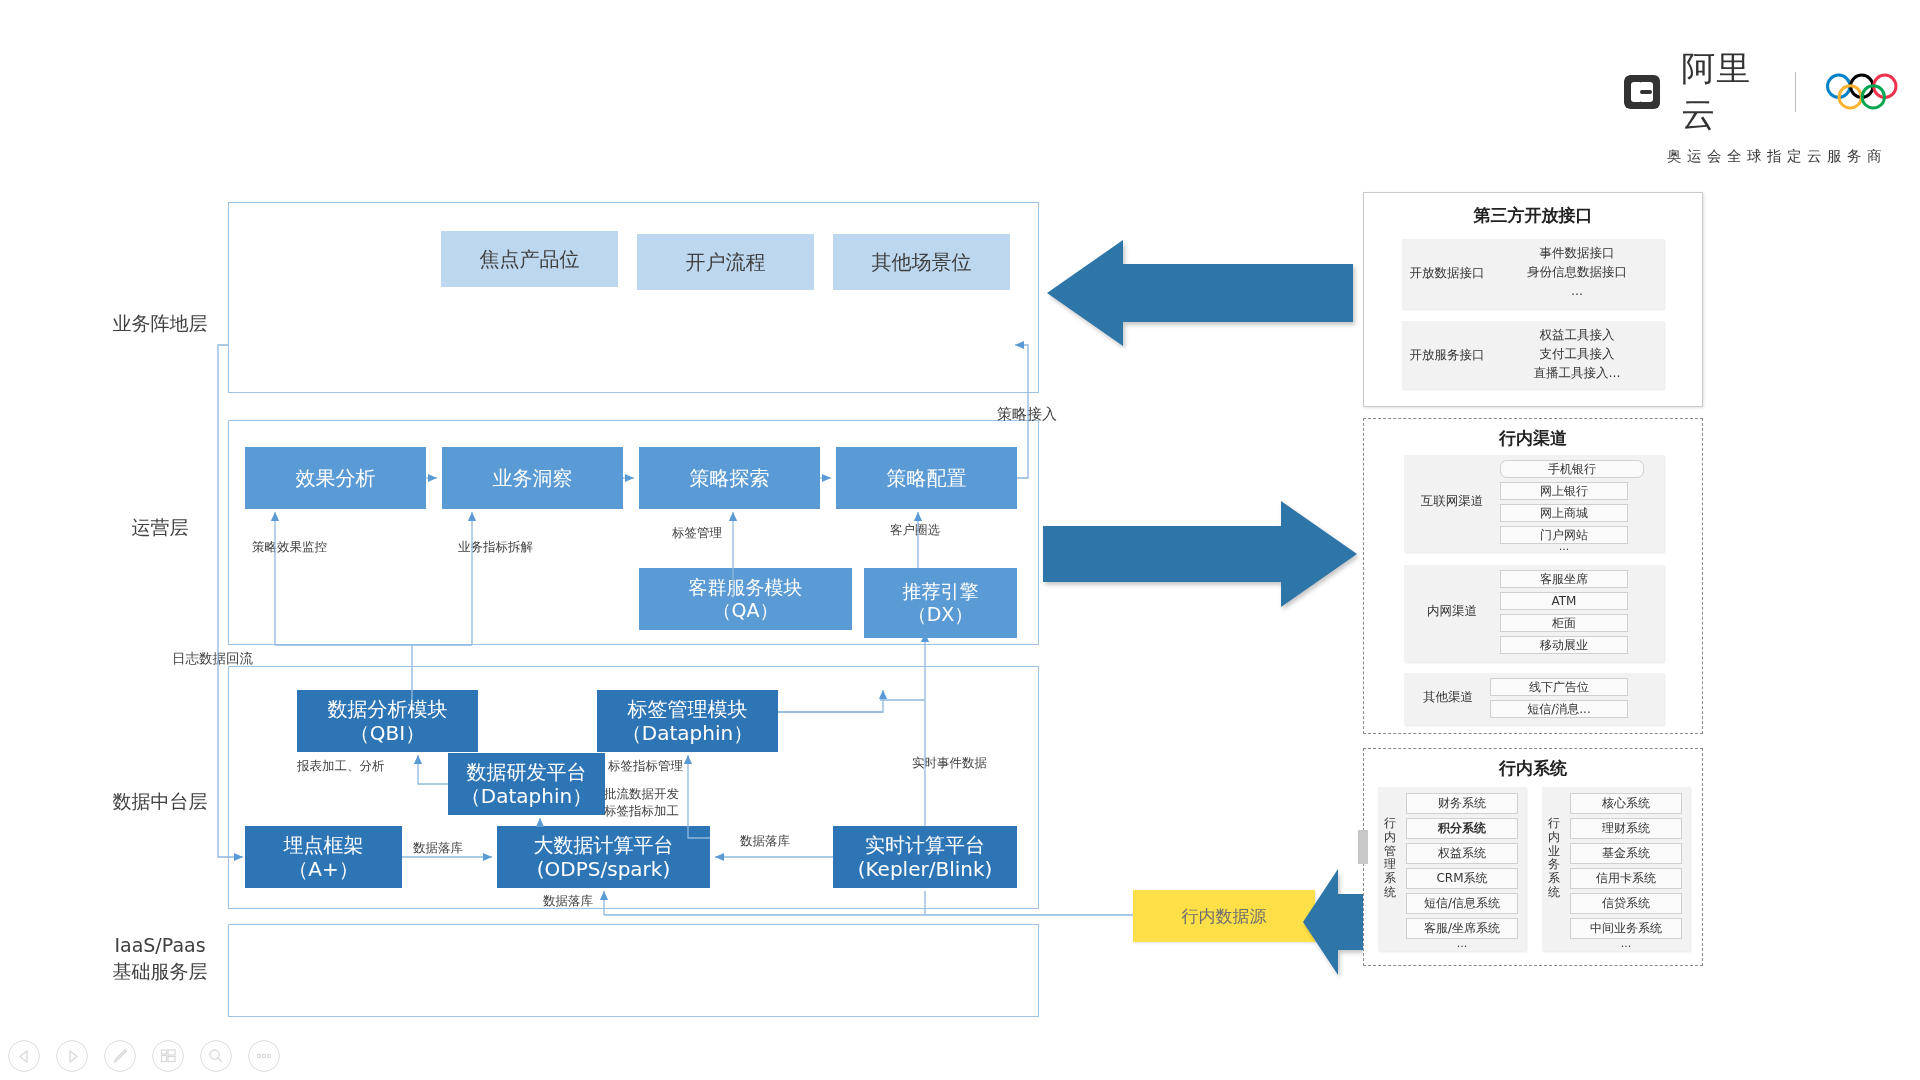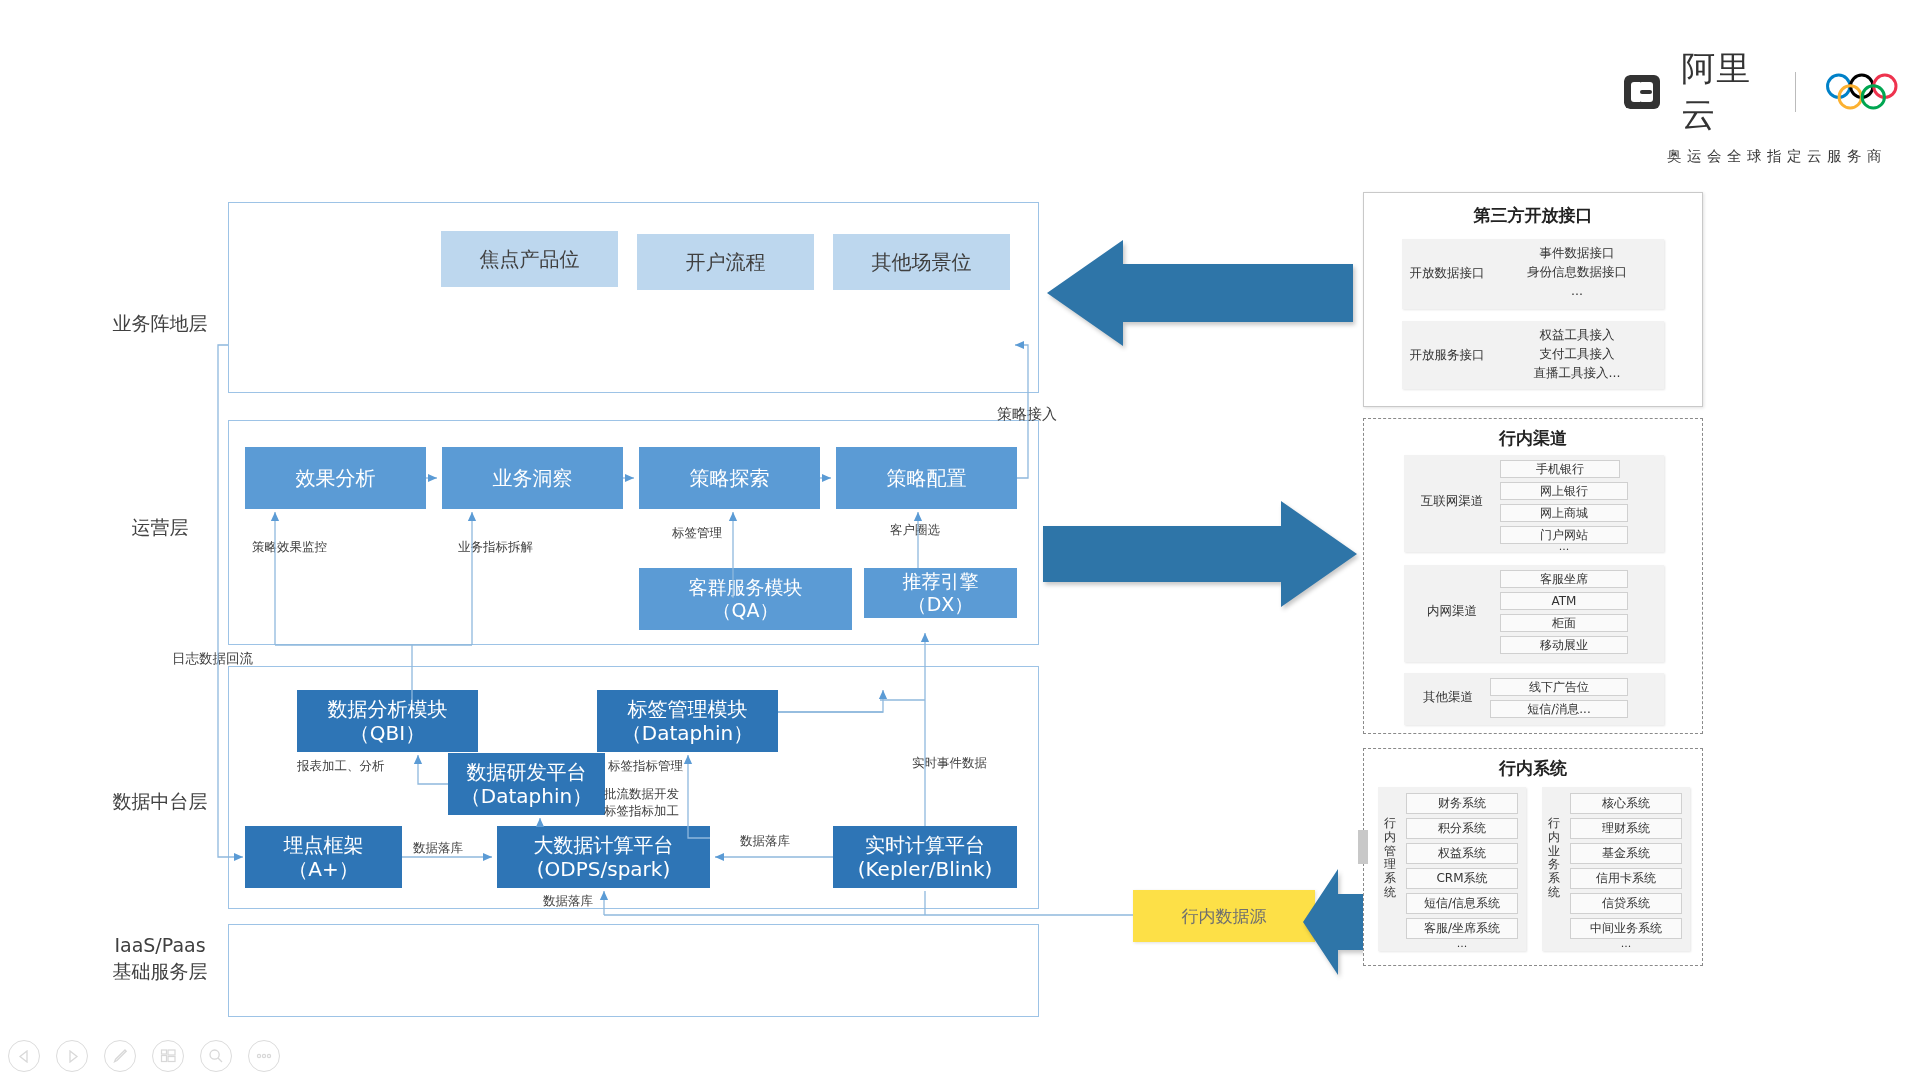--- a/index.html
+++ b/index.html
@@ -119,21 +119,21 @@
     <span>策略探索</span>
   </div>
   <div class="dbox" style="left:836px; top:447px; width:181px; height:62px;">
     <span>策略配置</span>
   </div>
 
   <div class="dbox" style="left:639px; top:568px; width:213px; height:62px; font-size:19px;">
     <span>客群服务模块</span>
     <span>（QA）</span>
   </div>
-  <div class="dbox" style="left:864px; top:568px; width:153px; height:50px; font-size:19px;">
+  <div class="dbox" style="left:864px; top:568px; width:153px; height:70px; font-size:19px;">
     <span>推荐引擎</span>
     <span>（DX）</span>
   </div>
 
   <div class="clabel" style="left:252px; top:539px;">策略效果监控</div>
   <div class="clabel" style="left:458px; top:539px;">业务指标拆解</div>
   <div class="clabel" style="left:672px; top:525px;">标签管理</div>
   <div class="clabel" style="left:890px; top:522px;">客户圈选</div>
   <div class="clabel" style="left:997px; top:404px; font-size:15px;">策略接入</div>
 
@@ -268,21 +268,21 @@
         <div>直播工具接入...</div>
       </div>
     </div>
   </div>
 
   <div class="rpanel dashed" style="left:1363px; top:418px; width:340px; height:316px;">
     <div class="rtitle" style="margin-top:8px;">行内渠道</div>
 
     <div class="rgroup" style="left:40px; top:36px; width:260px; height:97px;">
       <div class="rglabel" style="left:4px; top:38px; width:88px;">互联网渠道</div>
-      <div class="rgitem boxed" style="left:96px; top:5px;  width:120px; height:18px;">手机银行</div>
+      <div class="rgitem boxed" style="left:96px; top:5px;  width:144px; height:18px;border-radius:7px;">手机银行</div>
       <div class="rgitem boxed" style="left:96px; top:27px; width:128px; height:18px;">网上银行</div>
       <div class="rgitem boxed" style="left:96px; top:49px; width:128px; height:18px;">网上商城</div>
       <div class="rgitem boxed" style="left:96px; top:71px; width:128px; height:18px;">门户网站</div>
       <div class="rgitem" style="left:96px; top:85px; width:128px; height:12px; font-size:11px;">...</div>
     </div>
 
     <div class="rgroup" style="left:40px; top:146px; width:260px; height:97px;">
       <div class="rglabel" style="left:4px; top:38px; width:88px;">内网渠道</div>
       <div class="rgitem boxed" style="left:96px; top:5px;  width:128px; height:18px;">客服坐席</div>
       <div class="rgitem boxed" style="left:96px; top:27px; width:128px; height:18px;">ATM</div>
@@ -296,21 +296,21 @@
       <div class="rgitem boxed" style="left:86px; top:27px; width:138px; height:18px;">短信/消息...</div>
     </div>
   </div>
 
   <div class="rpanel dashed" style="left:1363px; top:748px; width:340px; height:218px;">
     <div class="rtitle" style="margin-top:8px;">行内系统</div>
 
     <div class="rgroup" style="left:14px; top:38px; width:148px; height:164px;">
       <div class="rglabel" style="left:2px; top:30px; width:20px; line-height:1.15; word-break:break-all; font-size:12px;">行内管理系统</div>
       <div class="rgitem boxed" style="left:28px; top:6px;   width:112px; height:21px;">财务系统</div>
-      <div class="rgitem boxed" style="left:28px; top:31px;  width:112px; height:21px;">积分系统</div>
+      <div class="rgitem boxed" style="left:28px; top:31px;  width:112px; height:21px;font-weight:bold;">积分系统</div>
       <div class="rgitem boxed" style="left:28px; top:56px;  width:112px; height:21px;">权益系统</div>
       <div class="rgitem boxed" style="left:28px; top:81px;  width:112px; height:21px;">CRM系统</div>
       <div class="rgitem boxed" style="left:28px; top:106px; width:112px; height:21px;">短信/信息系统</div>
       <div class="rgitem boxed" style="left:28px; top:131px; width:112px; height:21px;">客服/坐席系统</div>
       <div class="rgitem" style="left:28px; top:150px; width:112px; height:12px; font-size:11px;">...</div>
     </div>
 
     <div class="rgroup" style="left:178px; top:38px; width:148px; height:164px;">
       <div class="rglabel" style="left:2px; top:30px; width:20px; line-height:1.15; word-break:break-all; font-size:12px;">行内业务系统</div>
       <div class="rgitem boxed" style="left:28px; top:6px;   width:112px; height:21px;">核心系统</div>

